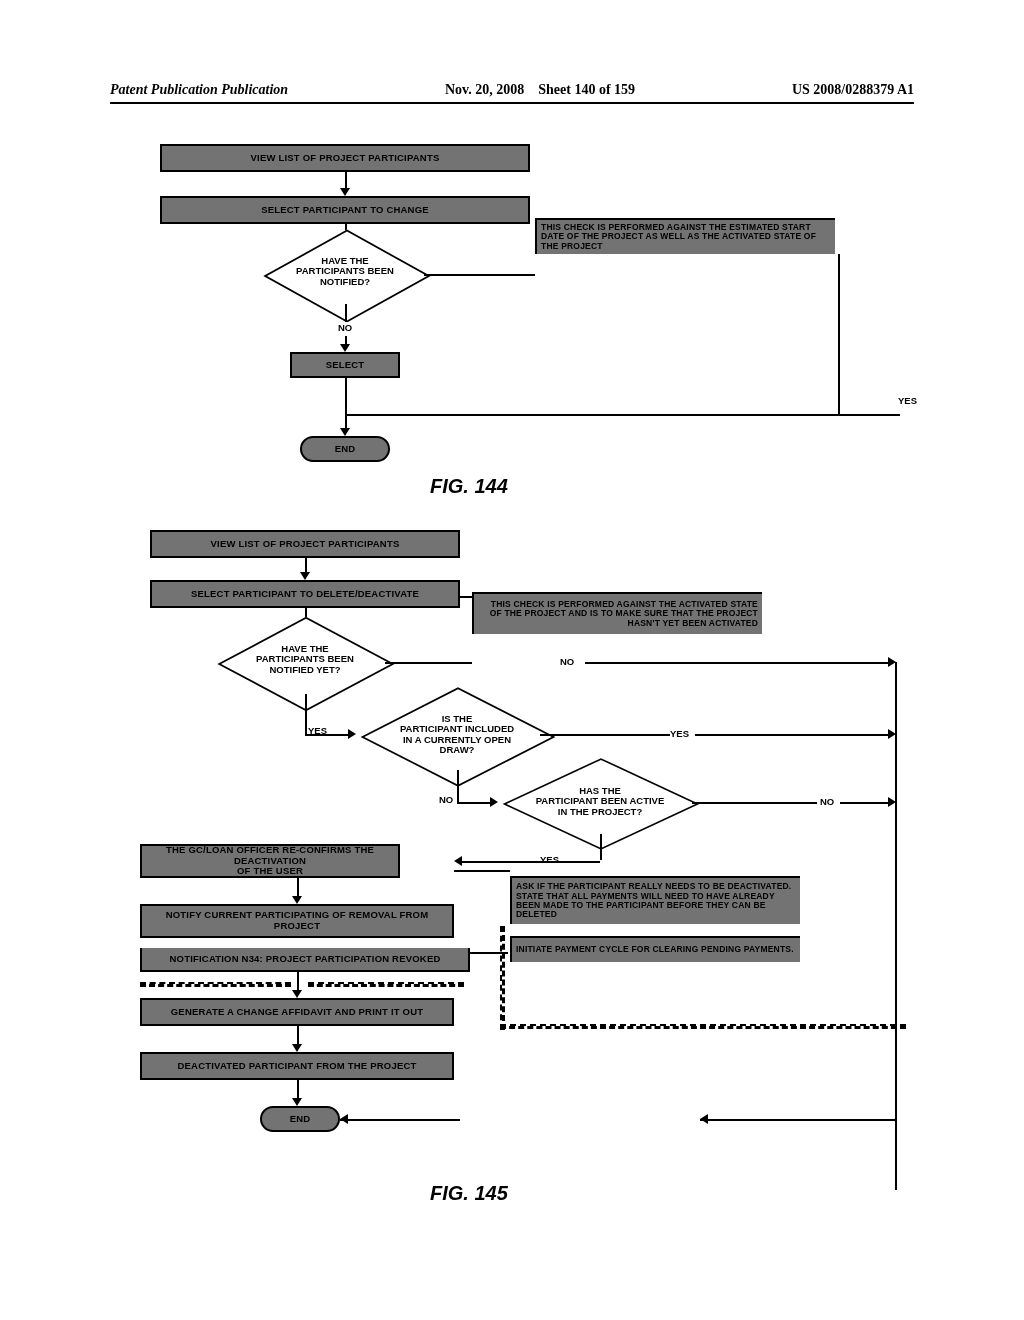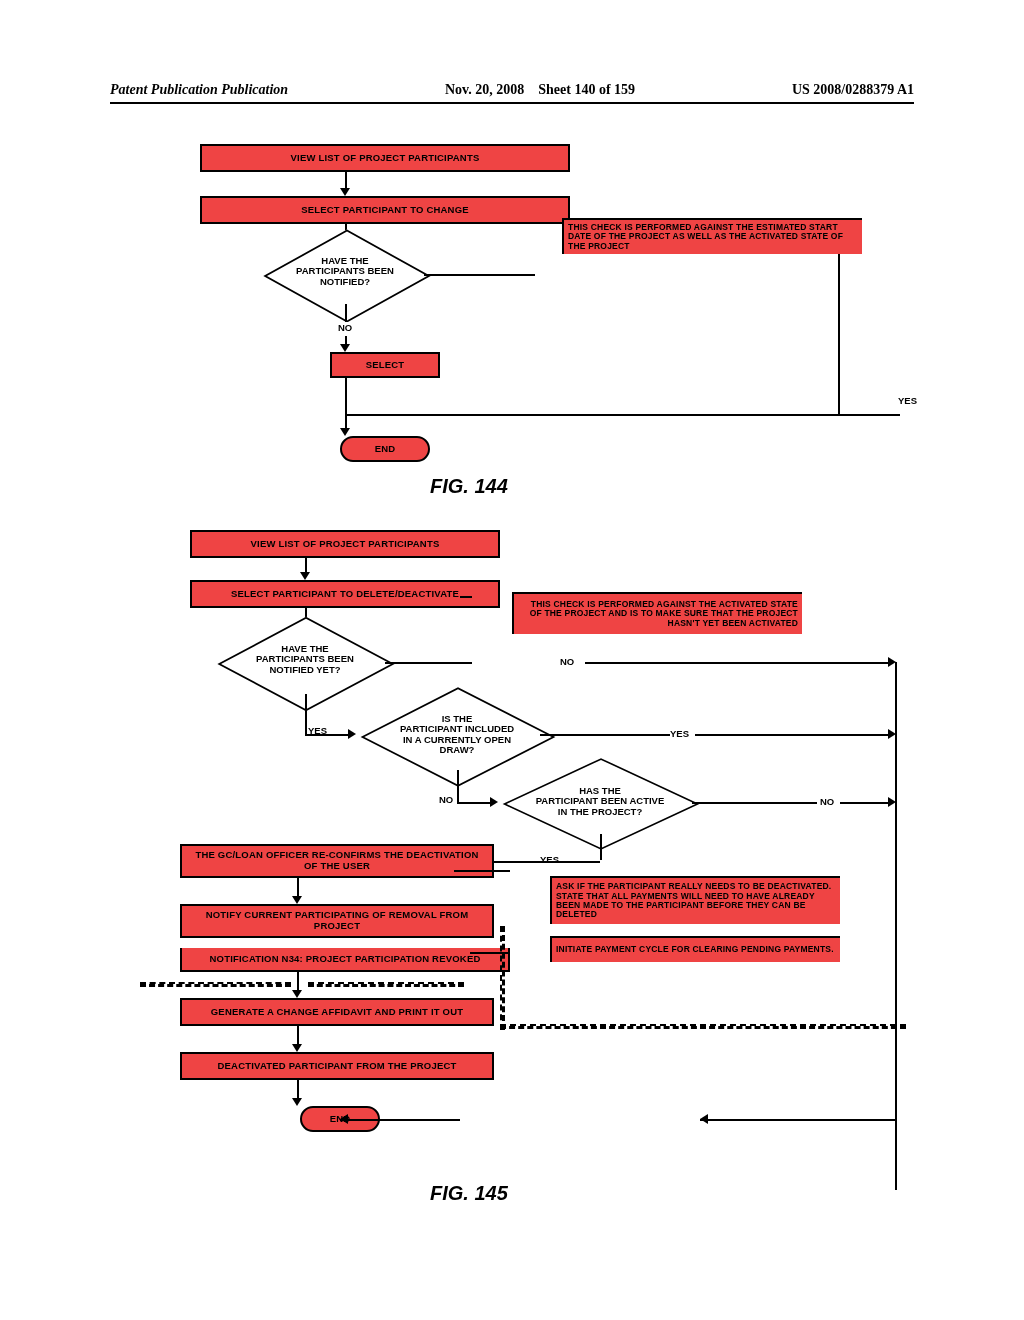--- a/index.html
+++ b/index.html
@@ -43,32 +43,31 @@
     position: absolute;
     left: 140px;
     top: 530px;
     width: 800px;
     height: 700px;
   }
 
   .rect {
     position: absolute;
     border: 2px solid #000;
-    background: #ef4444;
+    background: #737373;
     display: flex;
     align-items: center;
     justify-content: center;
     text-align: center;
     font-weight: bold;
     font-size: 9.5px;
     line-height: 1.15;
     letter-spacing: 0.2px;
     padding: 2px 4px;
     box-sizing: border-box;
-    margin-left: 40px;
   }
   .sidecall {
     border: none;
     border-left: 2px solid #000;
     border-top: 2px solid #000;
     justify-content: flex-start;
     text-align: left;
     font-size: 8.5px;
     font-weight: bold;
     line-height: 1.1;
@@ -164,21 +163,21 @@
   <div class="fig144">
 
     <div class="rect" style="left:10px; top:14px; width:370px; height:28px;">VIEW LIST OF PROJECT PARTICIPANTS</div>
     <div class="vline" style="left:195px; top:42px; height:18px;"></div>
     <div class="arr-down" style="left:190px; top:58px;"></div>
 
     <div class="rect" style="left:10px; top:66px; width:370px; height:28px;">SELECT PARTICIPANT TO CHANGE</div>
     <div class="vline" style="left:195px; top:94px; height:20px;"></div>
     <div class="arr-down" style="left:190px; top:112px;"></div>
 
-    <div class="rect sidecall" style="left:372px; top:88px; width:300px; height:36px;">THIS CHECK IS PERFORMED AGAINST THE ESTIMATED START DATE OF THE PROJECT AS WELL AS THE ACTIVATED STATE OF THE PROJECT</div>
+    <div class="rect sidecall" style="left:385px; top:88px; width:300px; height:36px;">THIS CHECK IS PERFORMED AGAINST THE ESTIMATED START DATE OF THE PROJECT AS WELL AS THE ACTIVATED STATE OF THE PROJECT</div>
 
     <div class="diamond-wrap" style="left:95px; top:114px; width:200px; height:60px;">
       <div class="sq" style="left:56px; top:-14px; width:88px; height:88px; transform:rotate(45deg) skew(-16deg,-16deg);"></div>
       <div class="lbl" style="left:0; top:12px; width:200px;">HAVE THE<br>PARTICIPANTS BEEN<br>NOTIFIED?</div>
     </div>
 
     <div class="hline" style="left:274px; top:144px; width:111px;"></div>
     <div class="vline" style="left:688px; top:124px; height:160px;"></div>
     <div class="hline" style="left:688px; top:284px; width:60px;"></div>
 
@@ -253,21 +252,21 @@
     <div class="hline" style="left:552px; top:272px; width:125px;"></div>
     <div class="edge-label" style="left:680px; top:266px;">NO</div>
     <div class="hline" style="left:700px; top:272px; width:50px;"></div>
     <div class="arr-right" style="left:748px; top:267px;"></div>
 
     <div class="vline" style="left:460px; top:304px; height:26px;"></div>
     <div class="edge-label" style="left:400px; top:324px;">YES</div>
     <div class="hline" style="left:320px; top:331px; width:140px;"></div>
     <div class="arr-left" style="left:314px; top:326px;"></div>
 
-    <div class="rect" style="left:0px; top:314px; width:314px; height:34px;">THE GC/LOAN OFFICER RE-CONFIRMS THE DEACTIVATION<br>OF THE USER</div>
+    <div class="rect" style="left:0px; top:314px; width:260px; height:34px;">THE GC/LOAN OFFICER RE-CONFIRMS THE DEACTIVATION<br>OF THE USER</div>
     <div class="vline" style="left:157px; top:348px; height:20px;"></div>
     <div class="arr-down" style="left:152px; top:366px;"></div>
 
     <div class="rect sidecall" style="left:370px; top:346px; width:290px; height:48px;">ASK IF THE PARTICIPANT REALLY NEEDS TO BE DEACTIVATED. STATE THAT ALL PAYMENTS WILL NEED TO HAVE ALREADY BEEN MADE TO THE PARTICIPANT BEFORE THEY CAN BE DELETED</div>
     <div class="hline" style="left:314px; top:340px; width:56px;"></div>
 
     <div class="rect" style="left:0px; top:374px; width:314px; height:34px;">NOTIFY CURRENT PARTICIPATING OF REMOVAL FROM<br>PROJECT</div>
 
     <div class="rect" style="left:0px; top:418px; width:330px; height:24px; border-top:none;">NOTIFICATION N34: PROJECT PARTICIPATION REVOKED</div>
     <div class="hline" style="left:330px; top:422px; width:38px;"></div>

